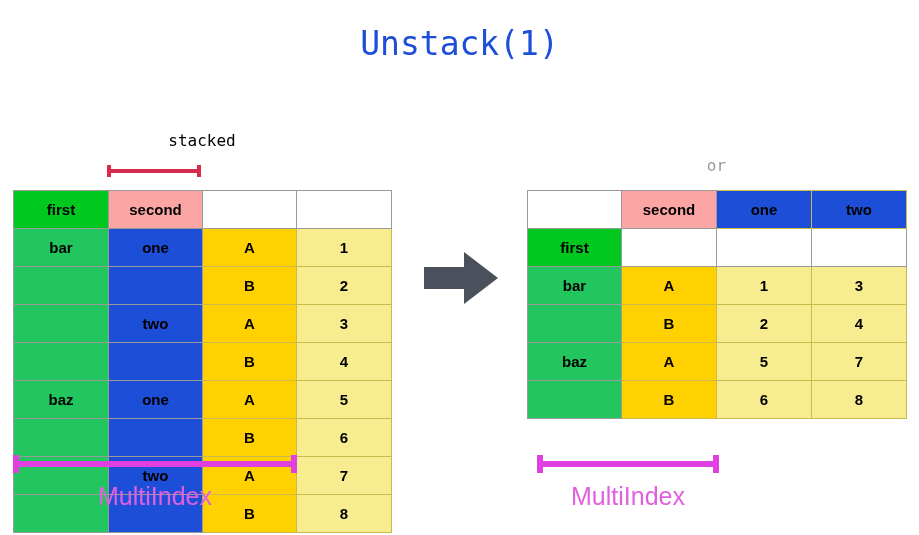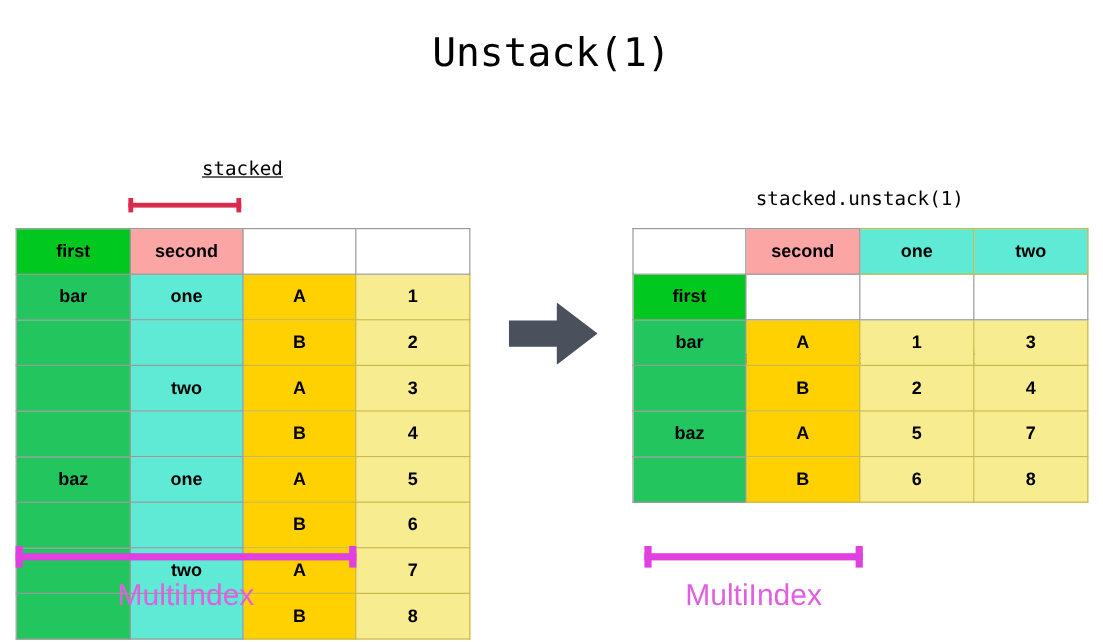--- a/index.html
+++ b/index.html
@@ -19,37 +19,36 @@
   #page-title {
     position: absolute;
     left: 0;
     top: 24px;
     width: 919px;
     text-align: center;
     font-family: "DejaVu Sans Mono", "Liberation Mono", monospace;
     font-size: 33px;
     font-weight: 400;
     letter-spacing: 0px;
-    color: #000000;
+    color: #1d4ed8;
   }
 
   
   .caption-mono {
     position: absolute;
     font-family: "DejaVu Sans Mono", "Liberation Mono", monospace;
     font-size: 16px;
     color: #000000;
     white-space: pre;
     text-align: center;
   }
   #stacked-caption {
     left: 13px;
     top: 131px;
     width: 378px;
-    text-decoration: underline;
   }
   #right-caption {
     left: 527px;
     top: 111px;
     width: 379px;
     line-height: 22px;
   }
   #right-caption .or-line {
     color: #9a9a9a;
   }
@@ -72,21 +71,21 @@
     font-size: 15px;
     font-weight: bold;
     color: #000000;
     font-family: Liberation Sans, sans-serif;
   }
 
   
   .c-green  { background: #00c81e; }
   .c-lgreen { background: #fca5a5; }
   .c-blue   { background: #22c55e; }
-  .c-lblue  { background: #5eead4; }
+  .c-lblue  { background: #1d4ed8; }
   .c-gold   { background: #ffd100; }
   .c-lgold  { background: #f8ec90; font-weight: 400; color: #444444; font-size: 16px; }
   .c-white  { background: #ffffff; }
 
   
   .vb { border-color: #c9ba4a !important; }
 
   
   #table-stacked { left: 13px; top: 190px; width: 378px; }
   #table-stacked col.k1 { width: 95px; }
@@ -248,21 +247,20 @@
   <div class="bar"></div>
   <div class="cap r"></div>
 </div>
 <div id="mi-label-left" class="mi-label">MultiIndex</div>
 
 <svg id="flow-arrow" viewBox="0 0 74 52">
   <polygon points="0,15 40,15 40,0 74,26 40,52 40,37 0,37" fill="#4b515c"></polygon>
 </svg>
 
 <div id="right-caption" class="caption-mono">
-  <div>stacked.unstack(1)</div>
   <div class="or-line">or</div>
   <div><span>stacked.unstack(</span><span class="hl">‘second’</span><span>)</span></div>
 </div>
 
 <table class="grid" id="table-unstacked">
   <colgroup>
     <col class="k1">
       <col class="k2">
       <col class="k3">
       <col class="k4">

